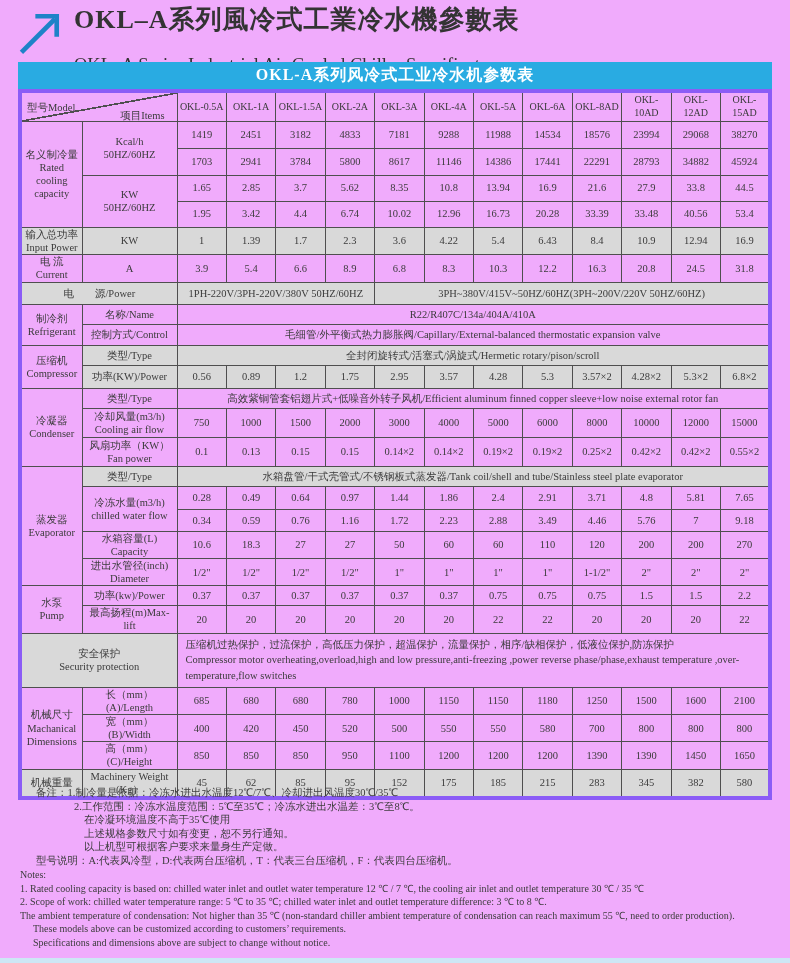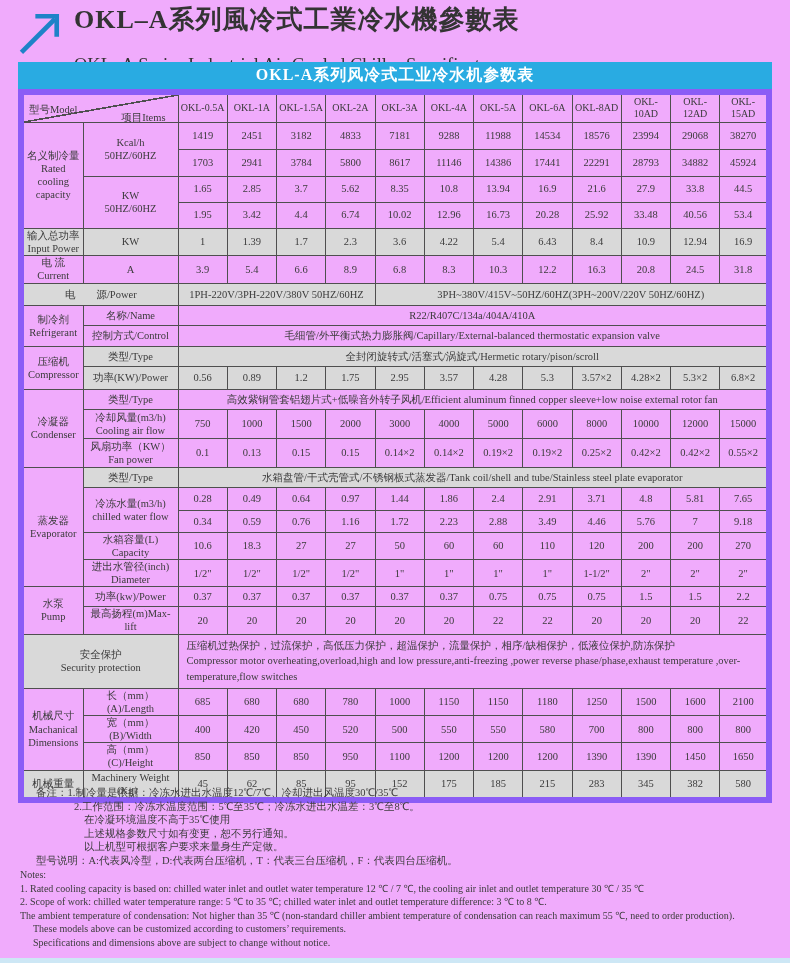--- a/index.html
+++ b/index.html
@@ -18,21 +18,21 @@
             background: #29abe2; color: #fff; font-size: 16px; font-weight: bold;
             display: flex; align-items: center; justify-content: center; letter-spacing: 1px; }
 
   
   .tbl-wrap { position: absolute; left: 18px; top: 89px; width: 754px; }
   table.spec { border-collapse: collapse; table-layout: fixed; width: 754px;
                font-size: 10.5px; color: #3b3b3b; }
   table.spec th, table.spec td { border: 1px solid #4f4f4f; padding: 0 2px;
                text-align: center; vertical-align: middle; font-weight: normal;
                white-space: pre-line; overflow: hidden; line-height: 1.25; }
-  table.spec { border: 6px solid #8b5cf6; }
+  table.spec { border: 4px solid #8b5cf6; }
   .shaded { background: #d9d9d9; }
   .left { text-align: left !important; padding: 3px 8px !important; line-height: 1.5 !important; }
   .model-th { font-size: 10px; height: 30px; }
   .corner { position: relative; background:
       linear-gradient(to bottom right, transparent 48.5%, #4f4f4f 48.5%, #4f4f4f 51.5%, transparent 51.5%); }
   .corner .c-model { position: absolute; left: 5px; top: 8px; font-size: 10.5px; }
   .corner .c-items { position: absolute; right: 12px; top: 16px; font-size: 10.5px; }
 
   
   .notes-cn { position: absolute; left: 20px; top: 786px; font-size: 10.5px;
@@ -140,21 +140,21 @@
           </tr>
           <tr style="height: 26px;">
             <td class="data-cell">1.95</td>
             <td class="data-cell">3.42</td>
             <td class="data-cell">4.4</td>
             <td class="data-cell">6.74</td>
             <td class="data-cell">10.02</td>
             <td class="data-cell">12.96</td>
             <td class="data-cell">16.73</td>
             <td class="data-cell">20.28</td>
-            <td class="data-cell">25.92</td>
+            <td class="data-cell">33.39</td>
             <td class="data-cell">33.48</td>
             <td class="data-cell">40.56</td>
             <td class="data-cell">53.4</td>
           </tr>
           <tr style="height: 26px;">
             <th class="group-cell shaded">输入总功率
 Input Power</th>
             <th class="item-cell shaded">KW</th>
             <td class="data-cell shaded">1</td>
             <td class="data-cell shaded">1.39</td>

